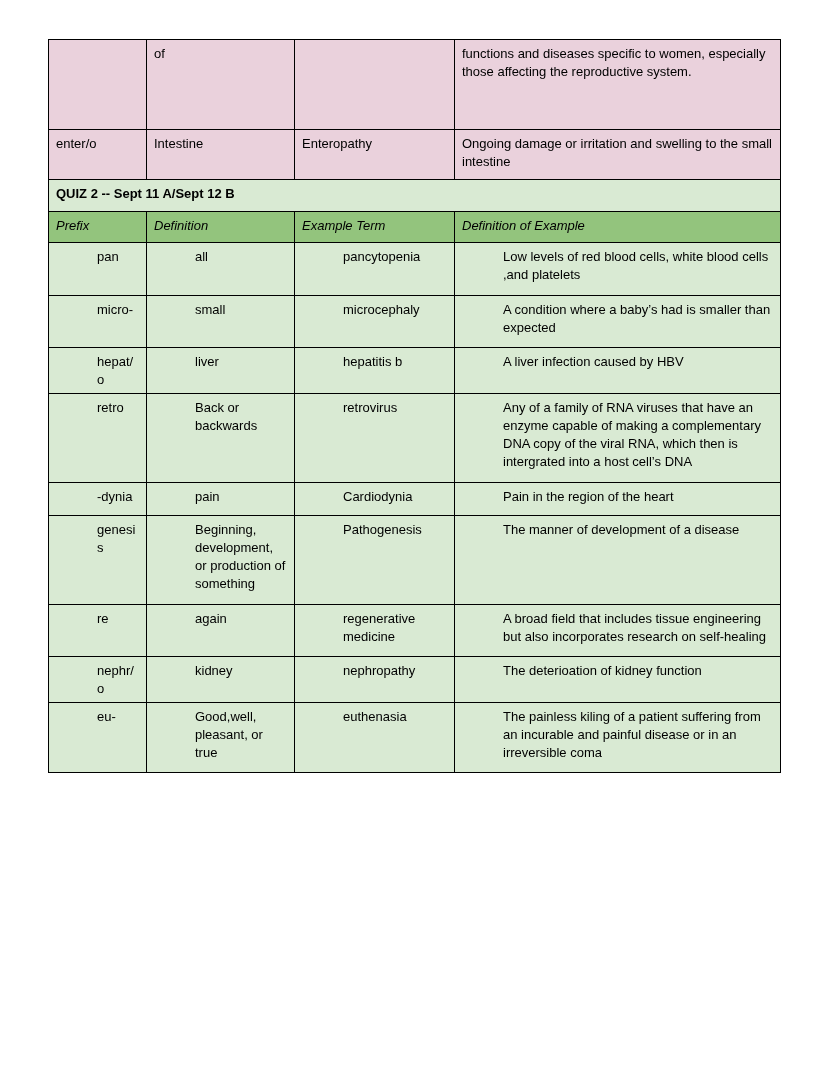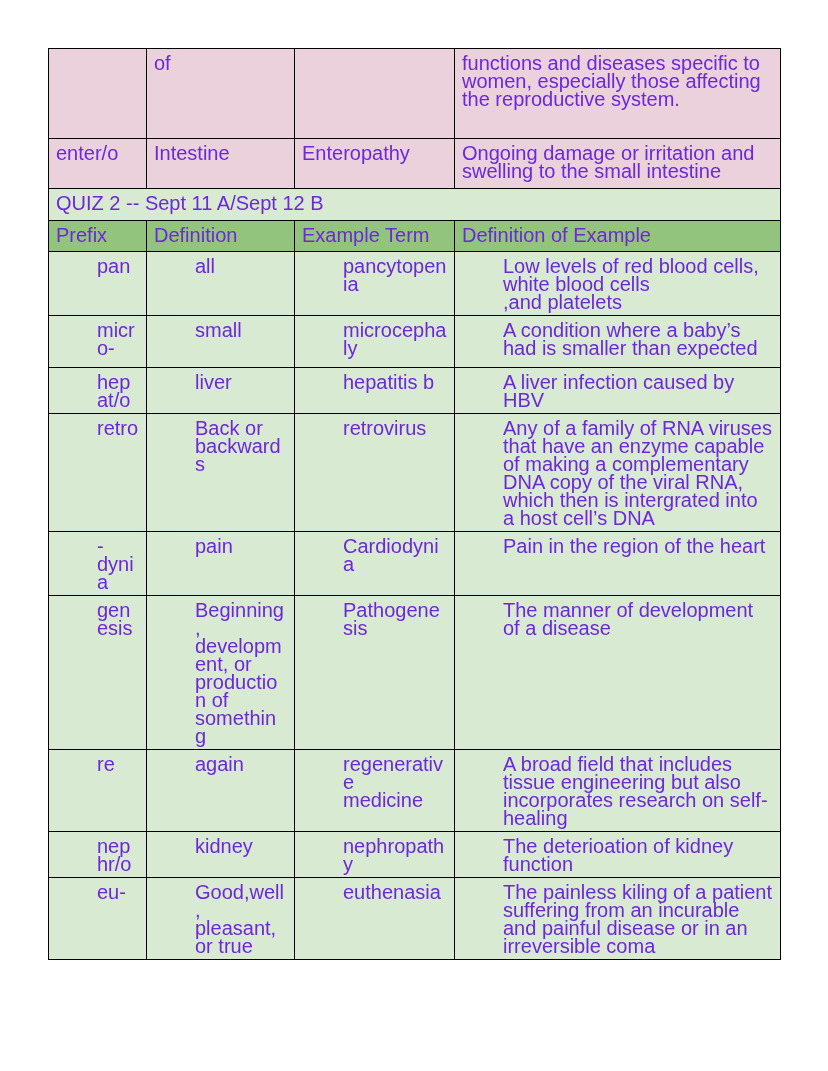--- a/index.html
+++ b/index.html
@@ -1,33 +1,33 @@
 <!DOCTYPE html>
 <html><head>
 <meta charset="utf-8">
 <style>
   html,body{margin:0;padding:0;}
   body{
     width:828px;height:1071px;background:#ffffff;position:relative;
     font-family:"Liberation Sans","DejaVu Sans",sans-serif;color:#000;
   }
   .doc-table{
-    position:absolute;left:48px;top:48px;width:732px;
+    position:absolute;left:48px;top:39px;width:732px;
     border-collapse:collapse;table-layout:fixed;
-    font-size:20px;line-height:18px;color:#6d28d9;
+    font-size:13px;line-height:18px;color:#000000;
   }
   .doc-table td{
     border:1px solid #000;vertical-align:top;text-align:left;
     padding:5px 7px 4px 7px;white-space:pre-line;overflow:hidden;
     font-weight:400;word-wrap:break-word;
   }
   .c1{width:98px}.c2{width:148px}.c3{width:160px}.c4{width:326px}
   tr.pink td{background:#ead1dc;}
-  tr.quiz td{background:#d9ead3;font-weight:400;}
-  tr.head td{background:#93c47d;}
+  tr.quiz td{background:#d9ead3;font-weight:700;}
+  tr.head td{background:#93c47d;font-style:italic;}
   tr.green td{background:#d9ead3;padding-left:48px;}
   .h31{height:31px}.h32{height:32px}.h33{height:33px}.h50{height:50px}
   .h52{height:52px}.h53{height:53px}.h70{height:70px}.h89{height:89px}.h90{height:90px}
 </style>
 </head>
 <body>
 
 <table class="doc-table">
   <colgroup>
       <col class="c1">

